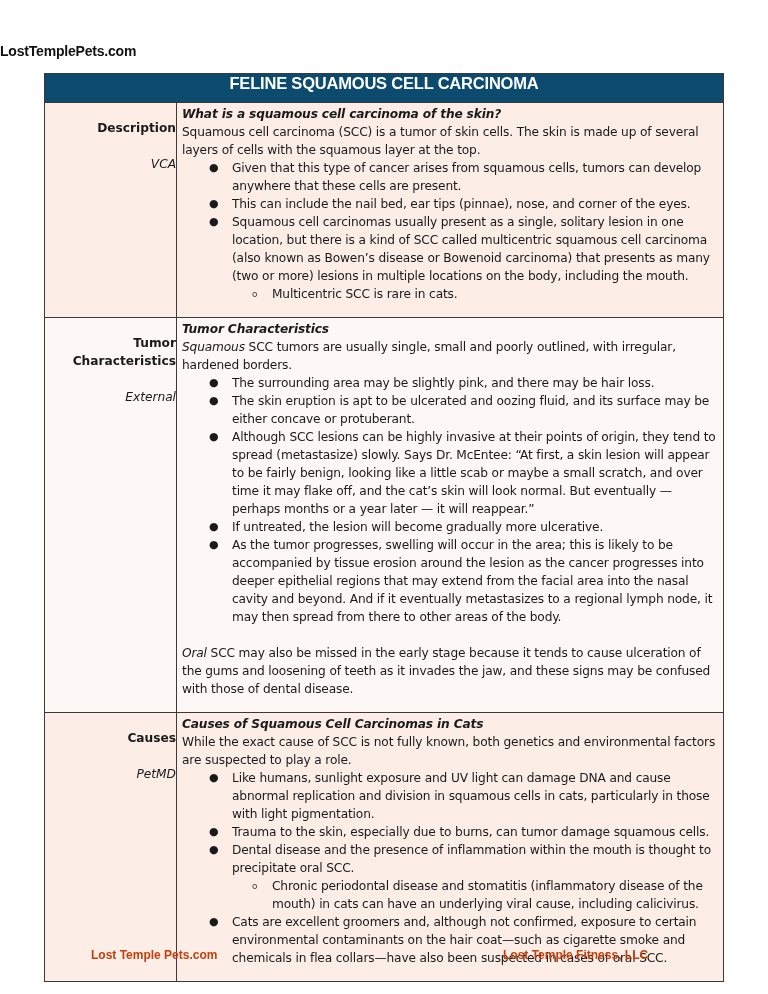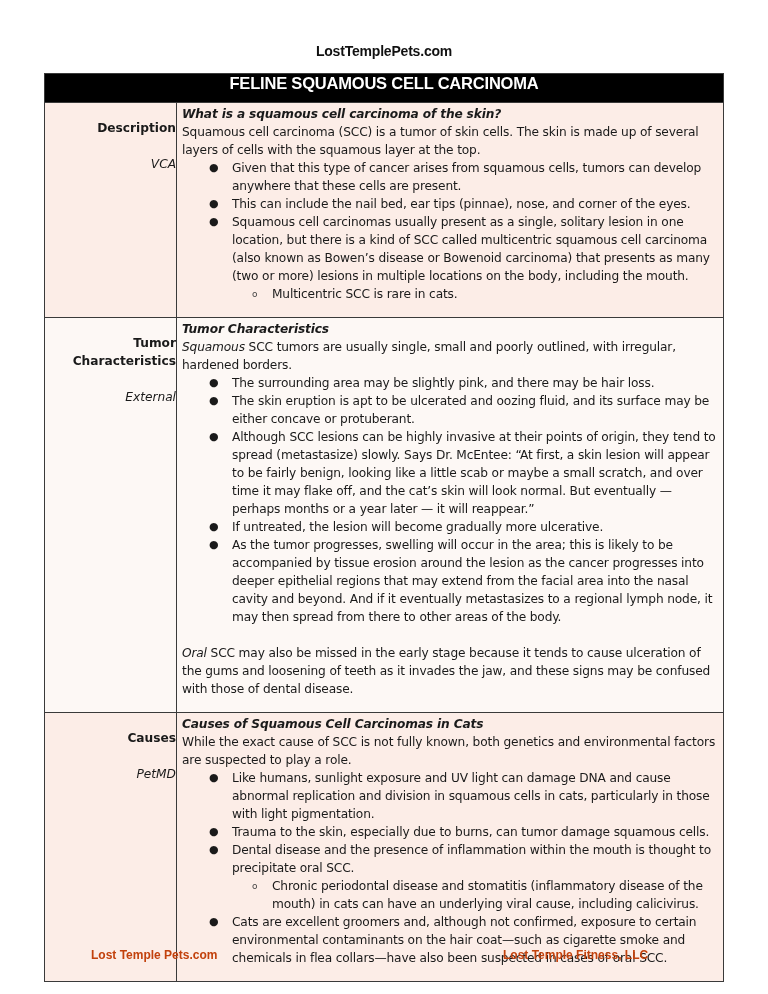--- a/index.html
+++ b/index.html
@@ -1,33 +1,33 @@
 <!DOCTYPE html>
 <html><head>
   <meta charset="utf-8">
   <style>
     html, body { margin: 0; padding: 0; background: #ffffff; }
     body {
       width: 768px; height: 994px; position: relative; overflow: hidden;
       font-family: "DejaVu Sans", sans-serif; color: #1a1a1a;
     }
     .site-title {
-      position: absolute; top: 43px; left: 0; width: 768px; text-align: center;
+      position: absolute; top: 43px; left: 0; width: 768px; text-align: left;
       font-family: "Liberation Sans", sans-serif; font-weight: bold; font-size: 14px;
       letter-spacing: -0.2px; color: #111;
     }
     table.doc {
       position: absolute; left: 44px; top: 73px; width: 679px;
       border-collapse: collapse; table-layout: fixed;
     }
     table.doc td, table.doc th {
       border: 1px solid #3a3a3a; vertical-align: top; padding: 0;
     }
     th.banner {
-      background: #000000; color: #fff; height: 28px;
+      background: #0c4a6e; color: #fff; height: 28px;
       font-family: "Liberation Sans", sans-serif; font-weight: bold; font-size: 16.5px;
       text-align: center; vertical-align: middle; letter-spacing: -0.2px;
     }
     col.c1 { width: 132px; }
     col.c2 { width: 547px; }
     .pink td { background: #fcede7; }
     .light td { background: #fdf8f5; }
     .label-cell { padding: 16px 0 0 8px !important; font-size: 12.2px; line-height: 18px; text-align: right; }
     .label-cell .lbl { font-weight: bold; display: block; }
     .label-cell .src { font-style: italic; display: block; margin-top: 18px; }

